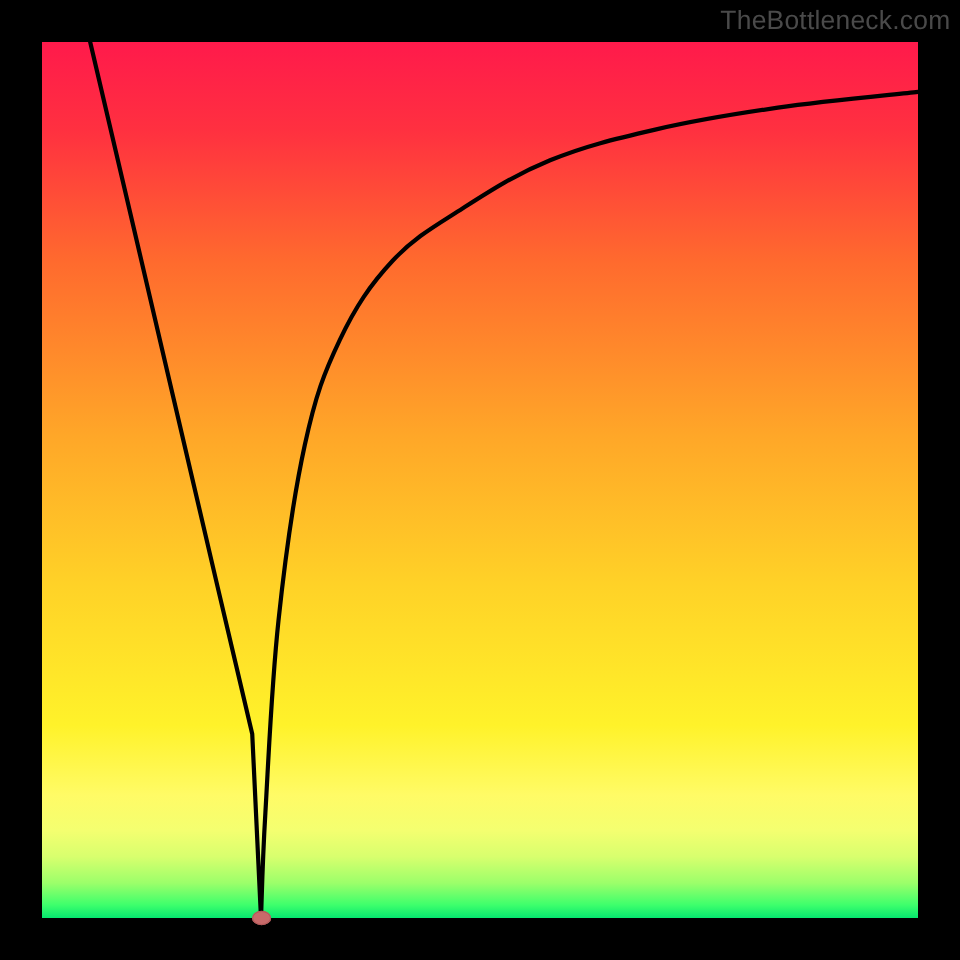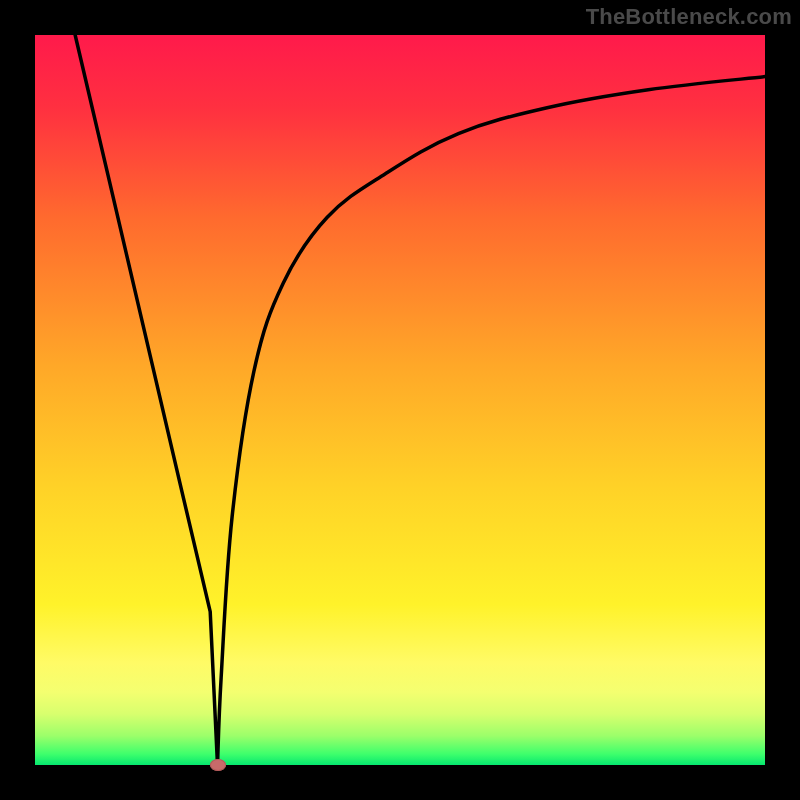--- a/index.html
+++ b/index.html
@@ -30,21 +30,21 @@
   .gradient-bg {
     position: absolute;
     left: 0; top: 0; right: 0; bottom: 0;
   }
   .attribution {
     position: absolute;
     right: 8px;
     top: 4px;
     color: #4a4a4a;
     font-size: 22px;
-    font-weight: 700;
+    font-weight: 400;
     letter-spacing: 0.2px;
   }
   .marker {
     position: absolute;
     width: 16px;
     height: 12px;
     border-radius: 50%;
     transform: translate(-50%, -50%);
   }
   svg.curve {

